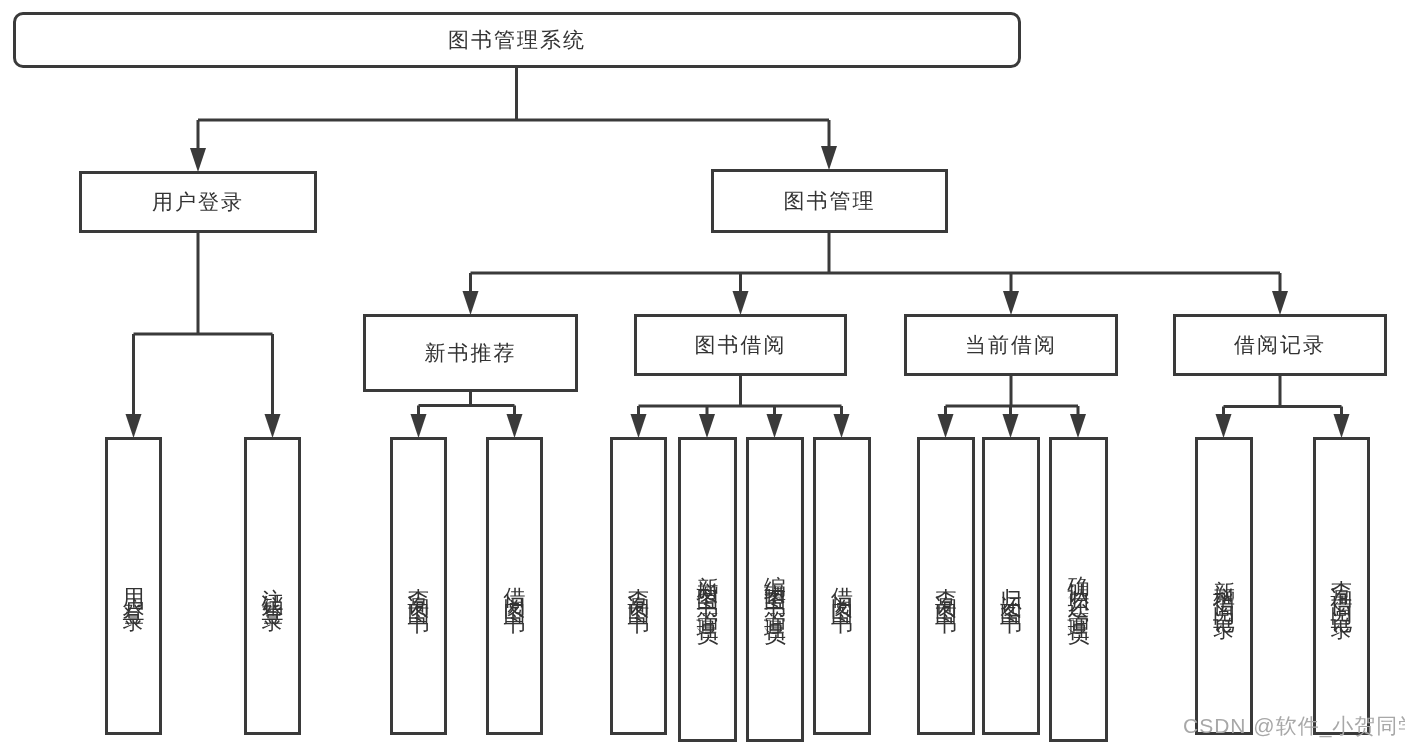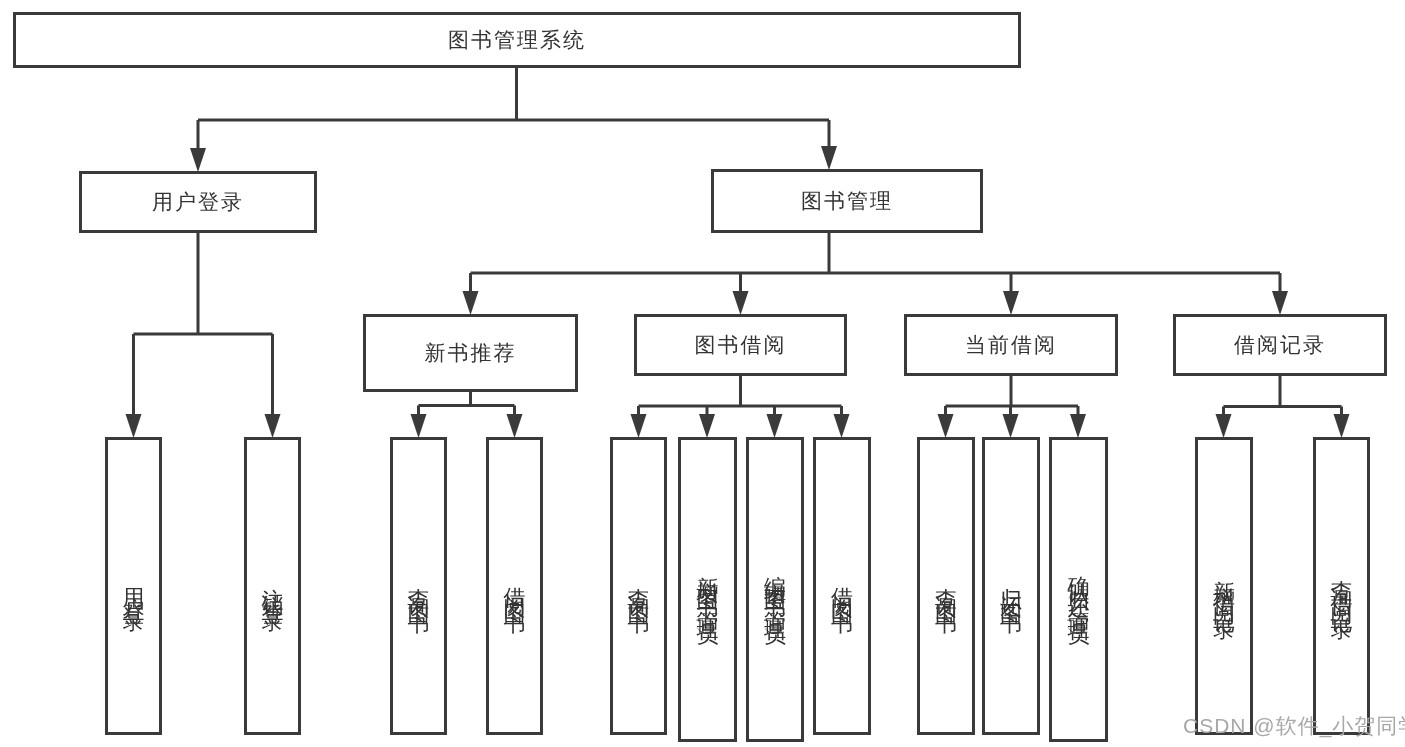--- a/index.html
+++ b/index.html
@@ -54,24 +54,24 @@
       <polygon points="766.5,414 782.5,414 774.5,438"></polygon>
       <polygon points="833.5,414 849.5,414 841.5,438"></polygon>
       <polygon points="937.5,414 953.5,414 945.5,438"></polygon>
       <polygon points="1002.5,414 1018.5,414 1010.5,438"></polygon>
       <polygon points="1070,414 1086,414 1078,438"></polygon>
       <polygon points="1215.5,414 1231.5,414 1223.5,438"></polygon>
       <polygon points="1333.5,414 1349.5,414 1341.5,438"></polygon>
     </g>
   </svg>
 
-  <div class="hbox" style="left:13px;top:12px;width:1008px;height:56px;">图书管理系统</div>
+  <div class="hbox" style="left:13px;top:12px;width:1008px;height:56px;border-radius:10px;">图书管理系统</div>
 
   <div class="hbox" style="left:79px;top:171px;width:238px;height:62px;">用户登录</div>
-  <div class="hbox" style="left:711px;top:169px;width:272px;height:64px;">图书管理</div>
+  <div class="hbox" style="left:711px;top:169px;width:237px;height:64px;">图书管理</div>
 
   <div class="hbox" style="left:363px;top:314px;width:215px;height:78px;">新书推荐</div>
   <div class="hbox" style="left:634px;top:314px;width:213px;height:62px;">图书借阅</div>
   <div class="hbox" style="left:904px;top:314px;width:214px;height:62px;">当前借阅</div>
   <div class="hbox" style="left:1173px;top:314px;width:214px;height:62px;">借阅记录</div>
 
   <div class="vbox" style="left:105px;width:57px;height:298px;">用户登录</div>
   <div class="vbox" style="left:244px;width:57px;height:298px;">注销登录</div>
 
   <div class="vbox" style="left:390px;width:57px;height:298px;">查询图书</div>

